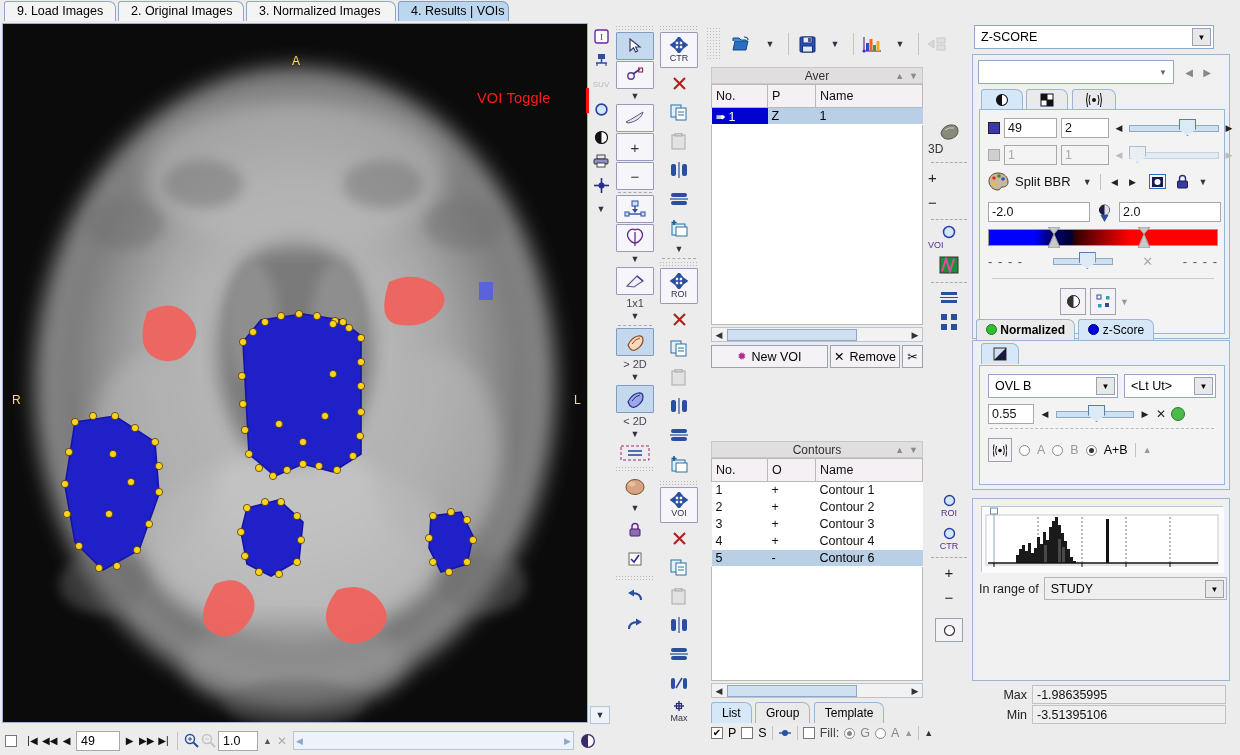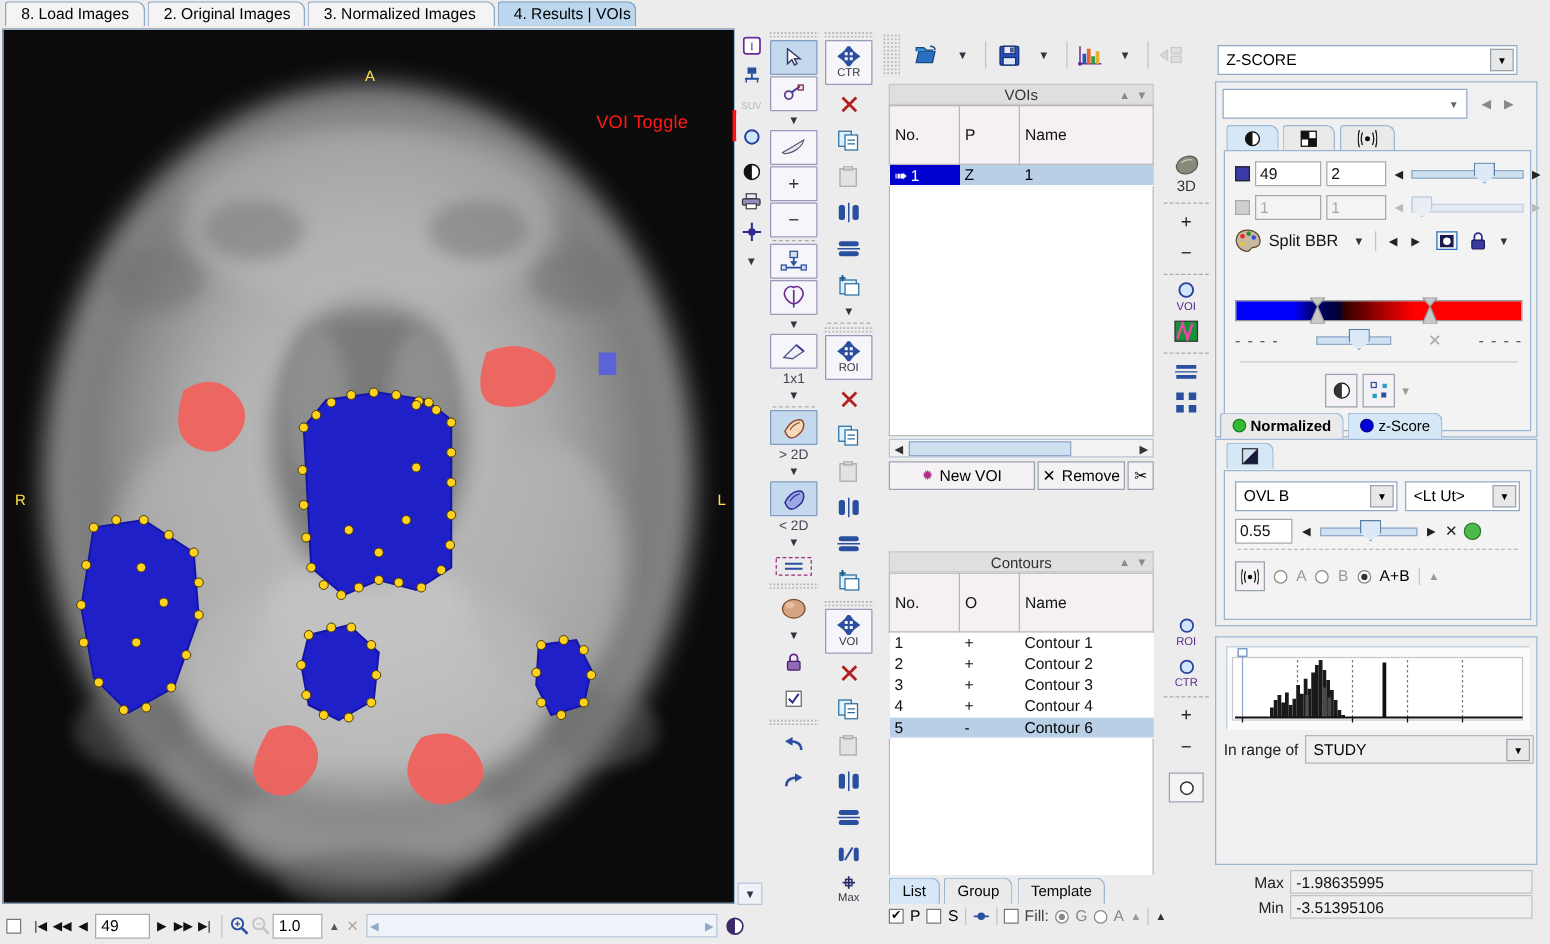--- a/index.html
+++ b/index.html
@@ -113,21 +113,21 @@
 
   .listtitle {
     height: 17px; background: #e0dede; border: 1px solid #c8c8c8;
     text-align: center; line-height: 16px; font-size: 12px; color: #333;
     position: relative;
   }
   .sortbtns { position: absolute; right: 4px; top: 0; font-size: 9px; color: #8a8a8a; }
   table.grid { border-collapse: collapse; width: 100%; font-size: 12.5px; }
   table.grid th {
     background: #f4f0f4; border: 1px solid #b9b9b9; font-weight: normal;
-    height: 18px; text-align: left; padding: 16px 4px; color: #111;
+    height: 18px; text-align: left; padding: 4px 4px; color: #111;
   }
   table.grid td {
     border-bottom: 1px solid #ffffff; height: 17px; padding: 0 4px; color: #111;
     background: #fff;
   }
   tr.selblue td { background: #0000cf; color: #fff; }
   tr.sellight td { background: #b9cfe6; color: #000; }
 
   .hscroll {
     height: 15px; border: 1px solid #b7c5d4; background: #f2f2f2;
@@ -137,21 +137,21 @@
   .hsthumb { height: 12px; background: #cfe0f1; border: 1px solid #8fa8c8; }
 
   .btnrow { display: flex; margin-top: 3px; }
   .gbtn {
     border: 1px solid #9aa3ad; background: #f5f2f5; height: 23px;
     display: flex; align-items: center; justify-content: center;
     font-size: 12.5px; gap: 5px; color: #000;
   }
 
   
-  .rightpanel { position: absolute; left: 971px; top: 23px; width: 269px; height: 700px; background: #ececec;}
+  .rightpanel { position: absolute; left: 971px; top: 12px; width: 269px; height: 700px; background: #ececec;}
   .combo {
     border: 1px solid #8fa8c8; background: #fff; height: 24px;
     display: flex; align-items: center; padding-left: 6px;
     font-size: 12.5px; position: relative;
   }
   .combo .arrow {
     position: absolute; right: 2px; top: 2px; width: 19px; height: 18px;
     background: #e8e8e8; border: 1px solid #9aa3ad;
     display: flex; align-items: center; justify-content: center; font-size: 8px;
   }
@@ -210,21 +210,21 @@
     position: absolute; left: 703px; top: 700px; width: 268px; height: 55px; background: #ececec;
   }
   svg { display: block; }
 </style>
 </head>
 <body>
 
 <div id="app">
 
   <div class="tabbar">
-    <div class="ttab" style="left:4px;width:112px;">8. Load Images</div>
+    <div class="ttab" style="left:4px;width:112px;">9. Load Images</div>
     <div class="ttab" style="left:118px;width:126px;">2. Original Images</div>
     <div class="ttab" style="left:246px;width:150px;">3. Normalized Images</div>
     <div class="ttab sel" style="left:398px;width:111px;">4. Results | VOIs</div>
   </div>
 
   <div class="imgpanel">
     <svg class="brain" viewBox="0 0 584 698">
       <defs>
         <radialGradient id="bg1" cx="50%" cy="50%" r="62%">
           <stop offset="0%" stop-color="#d8d8d8"></stop>
@@ -746,21 +746,21 @@
         <svg width="20" height="16" viewBox="0 0 20 16" opacity="0.4">
             <rect x="10" y="2" width="8" height="5" fill="#ccc" stroke="#999"></rect>
             <rect x="10" y="9" width="8" height="5" fill="#ccc" stroke="#999"></rect>
             <polygon points="1,8 7,4 7,12" fill="#bbb" stroke="#999"></polygon>
           </svg>
       </div>
     </div>
 
     <div style="position:absolute;left:8px;top:44px;width:212px;">
       <div class="listtitle">
-        <span>VOIs</span>
+        <span>Aver</span>
         <span class="sortbtns">▲ &nbsp;▼</span>
       </div>
       <table class="grid">
         <tbody>
             <tr>
           <th style="width:56px;">No.</th>
           <th style="width:48px;">P</th>
           <th>Name</th>
         </tr>
         <tr class="selblue">
@@ -784,21 +784,21 @@
         <div class="gbtn" style="width:71px;margin-left:2px;">
           <span>✕</span>
           <span>Remove</span>
         </div>
         <div class="gbtn" style="width:21px;margin-left:2px;">
           <span>✂</span>
         </div>
       </div>
     </div>
 
-    <div style="position:absolute;left:225px;top:100px;width:42px;text-align:center;">
+    <div style="position:absolute;left:225px;top:100px;width:42px;text-align:left;">
       <div>
         <svg width="22" height="18" viewBox="0 0 22 18" style="margin:0 auto;">
             <path d="M3,10 q2,-7 9,-8 q8,-1 8,6 q0,6 -8,8 q-8,1 -9,-6 Z" fill="#8a8a7a" stroke="#555"></path>
             <path d="M7,7 q4,-3 9,-2" stroke="#cfcfbf" fill="none"></path>
           </svg>
       </div>
       <div style="font-size:12px;color:#333;margin-top:1px;">3D</div>
       <div style="border-top:1px dashed #aaa;margin:6px 3px;"></div>
       <div style="font-size:15px;color:#222;">+</div>
       <div style="font-size:15px;color:#222;margin-top:8px;">−</div>
@@ -1043,20 +1043,32 @@
           </span>
           <span style="margin-left:4px;">
             <svg width="13" height="15" viewBox="0 0 13 15">
                 <path d="M3.5,7 L3.5,4.5 a3,3 0 0 1 6,0 L9.5,7" fill="none" stroke="#2a2a8f" stroke-width="1.4"></path>
                 <rect x="1.5" y="7" width="10" height="7" rx="1" fill="#3a3a9f" stroke="#1a1a5f"></rect>
               </svg>
           </span>
           <span style="font-size:9px;color:#334;margin-left:4px;">▼</span>
         </div>
 
+        <div style="position:absolute;left:8px;top:92px;display:flex;align-items:center;gap:5px;">
+          <span class="numf" style="width:102px;">-2.0</span>
+          <span>
+            <svg width="19" height="19" viewBox="0 0 19 19">
+                <circle cx="9.5" cy="7" r="5" fill="#1a1a4f"></circle>
+                <circle cx="9.5" cy="7" r="5" fill="none" stroke="#111"></circle>
+                <path d="M9.5,2 A5,5 0 0 1 9.5,12 Z" fill="#dde"></path>
+                <polygon points="9.5,19 5.5,12 13.5,12" fill="#2a4f9f"></polygon>
+              </svg>
+          </span>
+          <span class="numf" style="width:102px;">2.0</span>
+        </div>
 
         <div class="cbar" style="position:absolute;left:8px;top:119px;width:230px;"></div>
         <div style="position:absolute;left:68px;top:117px;">
           <svg width="12" height="21" viewBox="0 0 12 21">
               <polygon points="0,0 12,0 6,7 12,21 0,21 6,7" fill="#c8c8c8" stroke="#999"></polygon>
             </svg>
         </div>
         <div style="position:absolute;left:158px;top:117px;">
           <svg width="12" height="21" viewBox="0 0 12 21">
               <polygon points="0,0 12,0 6,7 12,21 0,21 6,7" fill="#c8c8c8" stroke="#999"></polygon>

